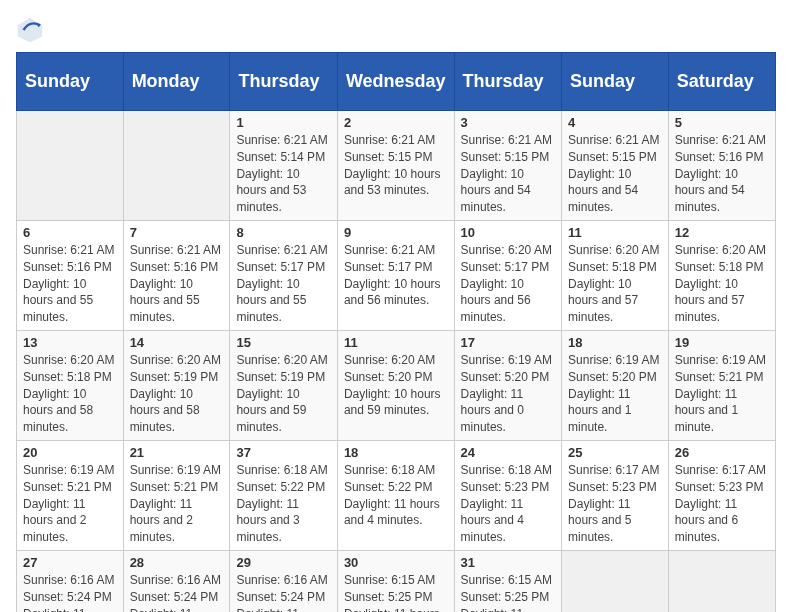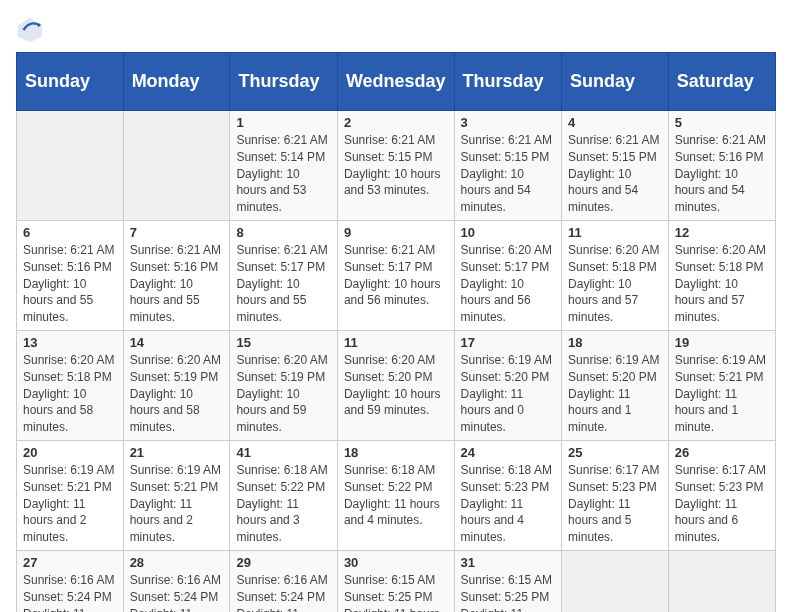--- a/index.html
+++ b/index.html
@@ -250,21 +250,21 @@
 Sunset: 5:21 PM
 Daylight: 11 hours and 2 minutes.</div>
         </td>
         <td>
           <span class="day-number">21</span>
           <div class="day-info" style="white-space: pre-line;">Sunrise: 6:19 AM
 Sunset: 5:21 PM
 Daylight: 11 hours and 2 minutes.</div>
         </td>
         <td>
-          <span class="day-number">41</span>
+          <span class="day-number">37</span>
           <div class="day-info" style="white-space: pre-line;">Sunrise: 6:18 AM
 Sunset: 5:22 PM
 Daylight: 11 hours and 3 minutes.</div>
         </td>
         <td>
           <span class="day-number">18</span>
           <div class="day-info" style="white-space: pre-line;">Sunrise: 6:18 AM
 Sunset: 5:22 PM
 Daylight: 11 hours and 4 minutes.</div>
         </td>

